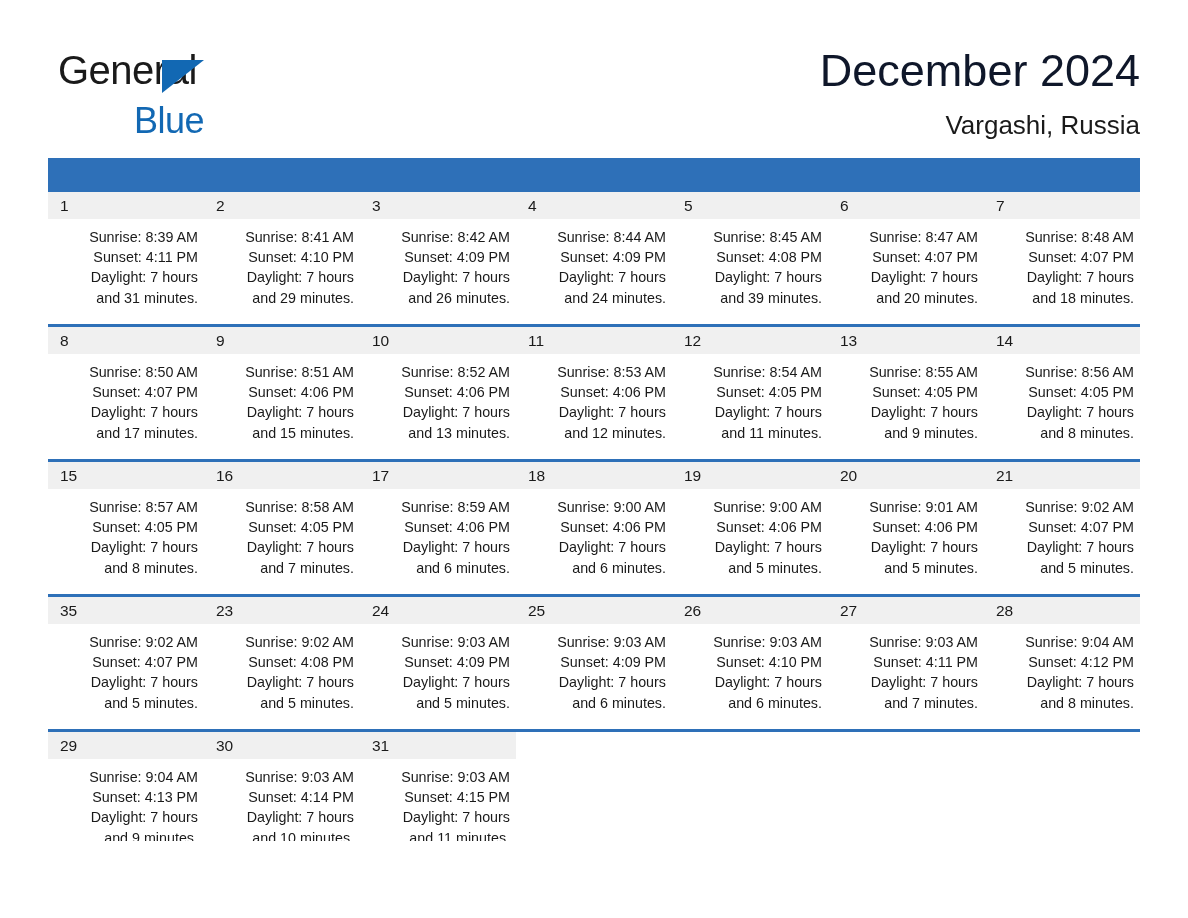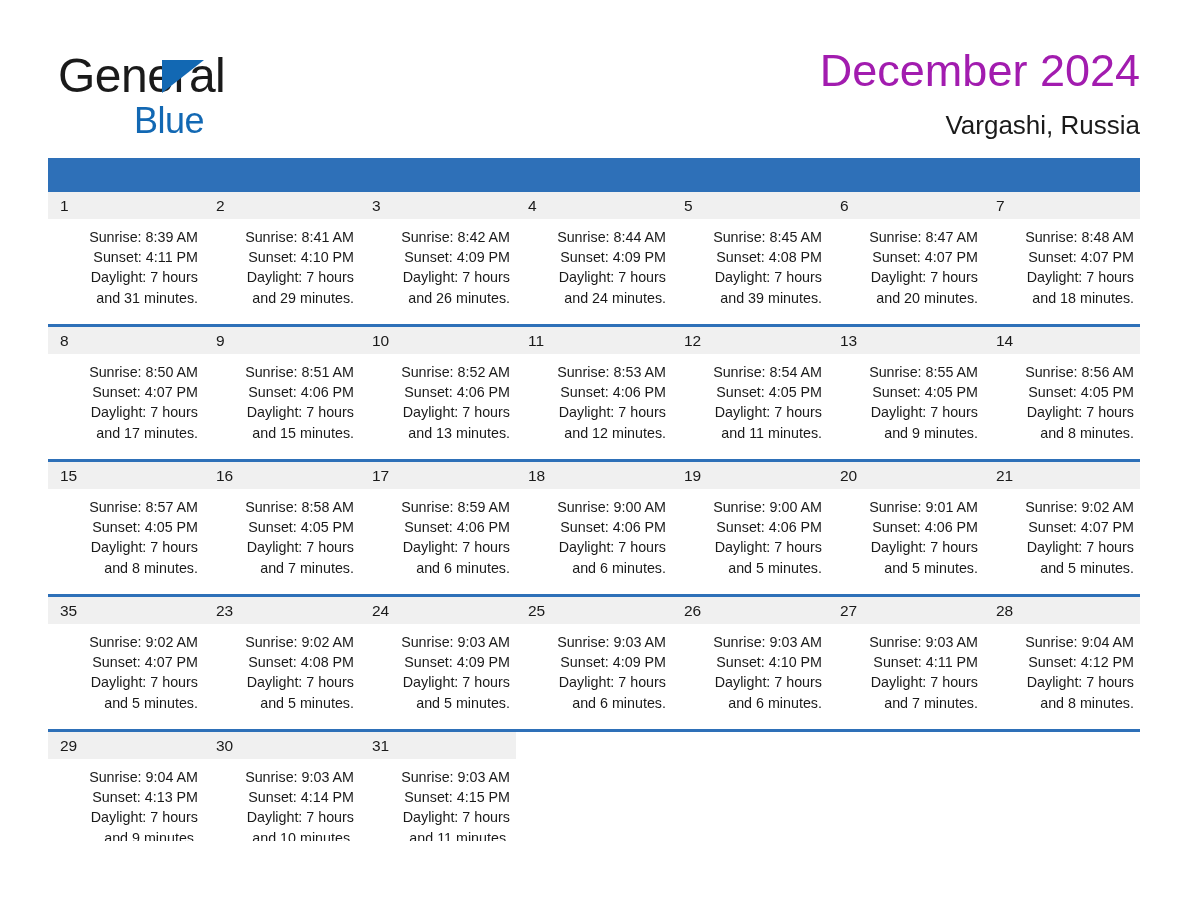--- a/index.html
+++ b/index.html
@@ -24,21 +24,21 @@
     height: 96px;
   }
   .logo {
     position: absolute;
     left: 10px; top: 4px;
     width: 260px; height: 86px;
   }
   .logo-general {
     position: absolute;
     left: 0; top: 0;
-    font-size: 48px;
+    font-size: 40px;
     letter-spacing: -0.5px;
     color: #1a1a1a;
     font-family: "Liberation Sans", sans-serif;
   }
   .logo-tri {
     position: absolute;
     left: 104px; top: 12px;
     width: 0; height: 0;
     border-left: 42px solid #1268b3;
     border-bottom: 33px solid transparent;
@@ -52,21 +52,21 @@
     font-family: "Liberation Sans", sans-serif;
     margin-top: 19px;
   }
   .title-block {
     position: absolute;
     right: 0; top: 0;
     text-align: right;
   }
   .cal-title {
     font-size: 45px;
-    color: #a21caf;
+    color: #0f172a;
     line-height: 54px;
     white-space: nowrap;
     font-weight: normal;
     margin: 0;
   }
   .cal-location {
     font-size: 26px;
     color: #1a1a1a;
     line-height: 34px;
     margin-top: 10px;

